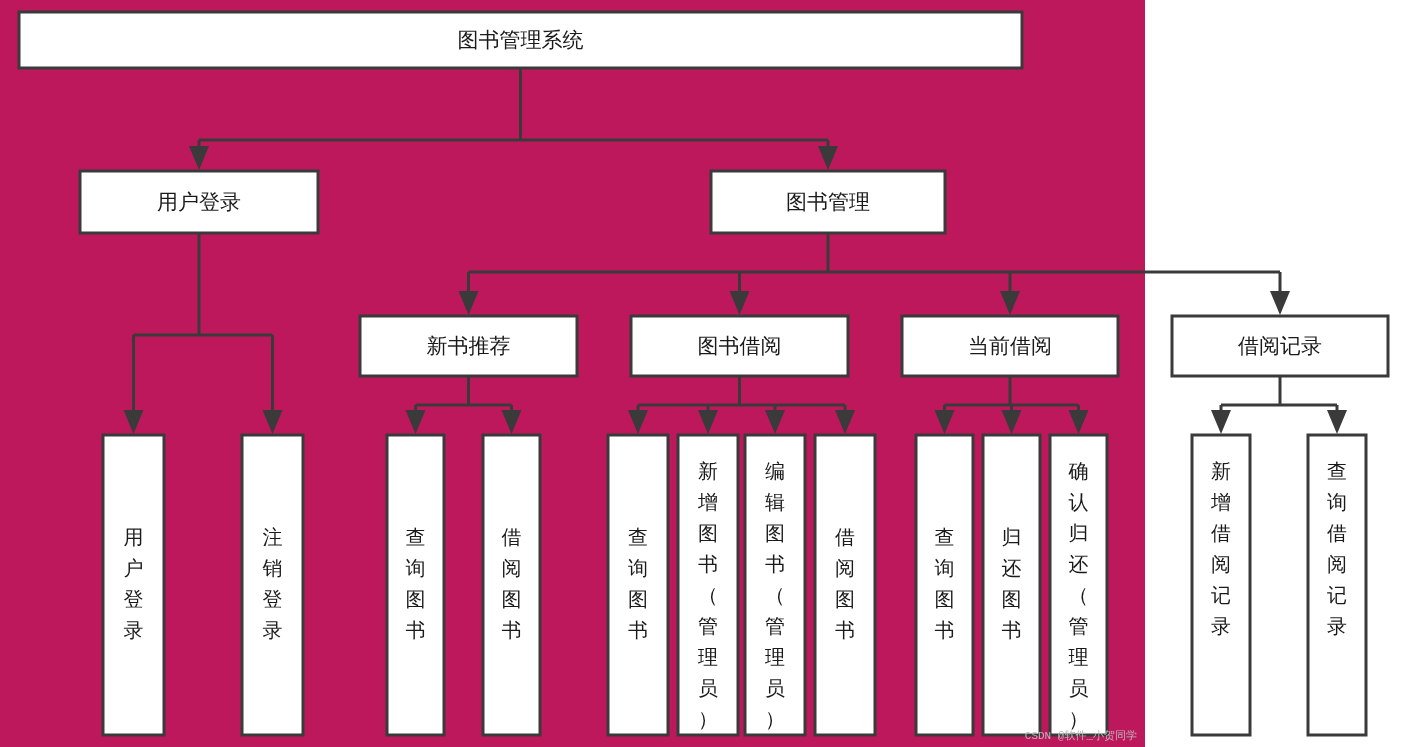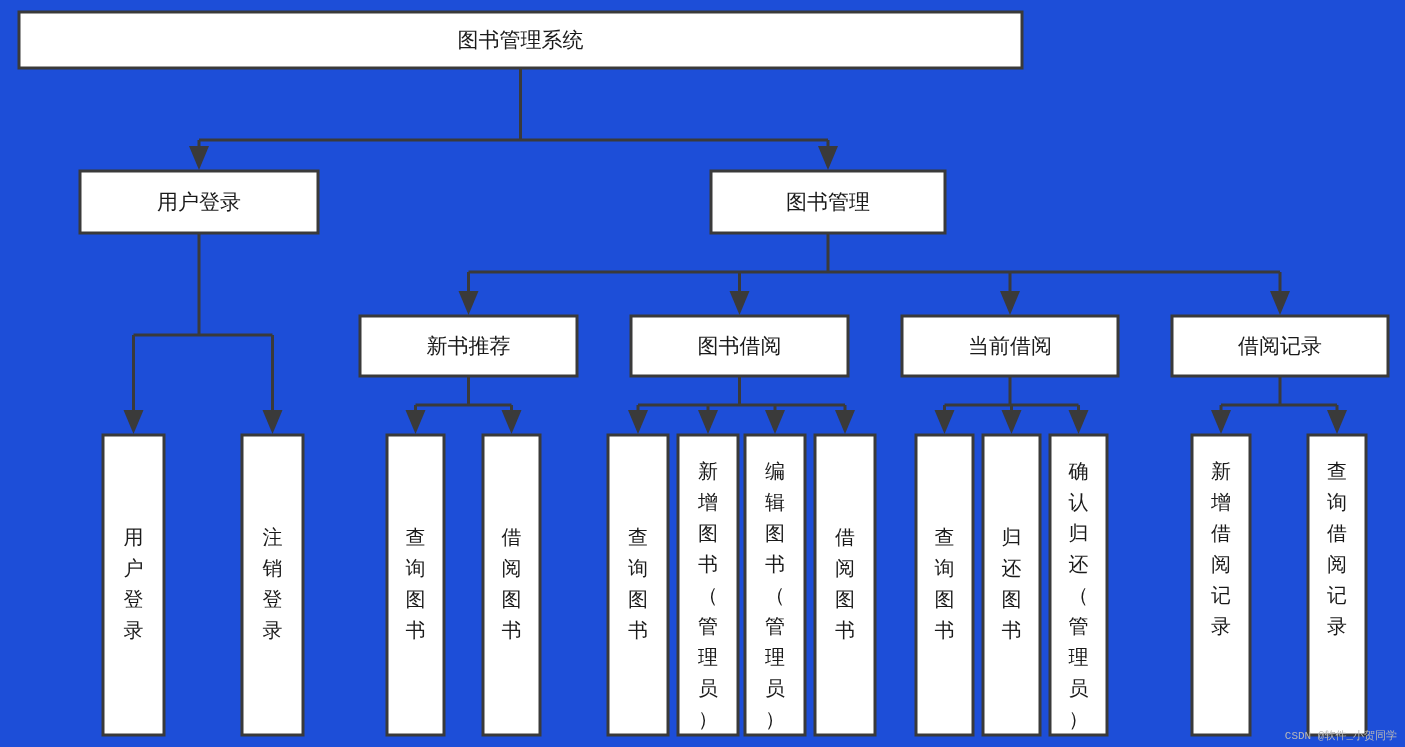--- a/index.html
+++ b/index.html
@@ -9,23 +9,23 @@
   }
   body {
     width: 1405px;
     height: 747px;
     font-family: "Liberation Sans", "DejaVu Sans", sans-serif;
     overflow: hidden;
     position: relative;
   }
   #diagram-root {
     position: relative;
-    width: 1405px;
+    width: 1145px;
     height: 747px;
-    background: #1d4ed8;
+    background: #be185d;
   }
   svg#tree-svg {
     position: absolute;
     left: 0;
     top: 0;
     width: 1405px;
     height: 747px;
     display: block;
   }
   .node-box {

